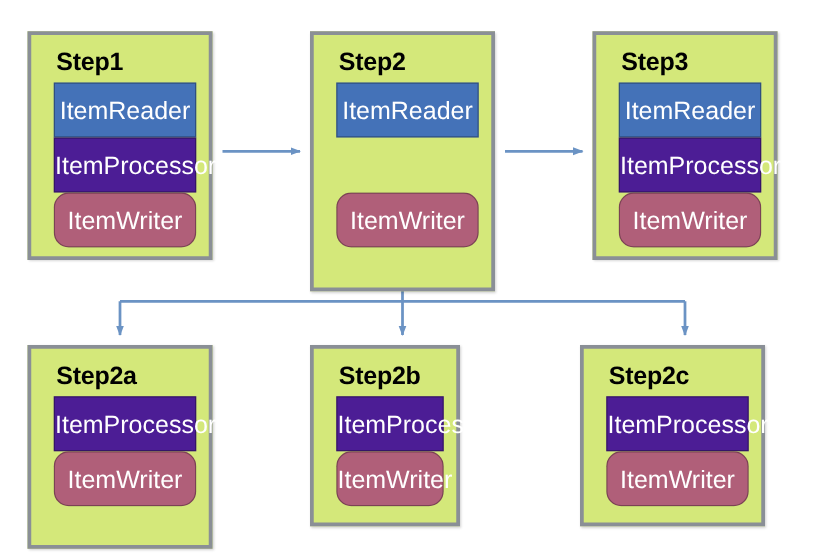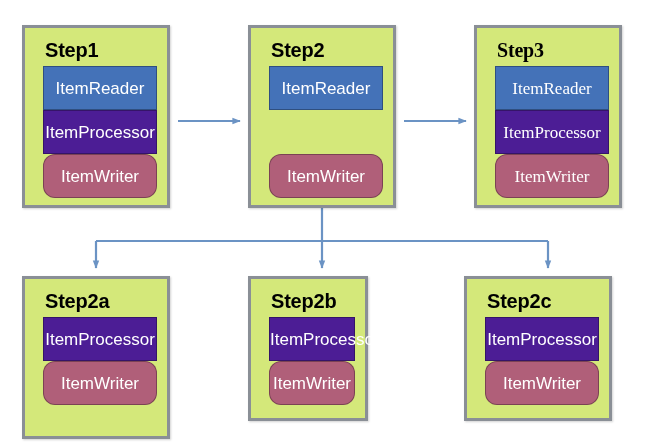--- a/index.html
+++ b/index.html
@@ -50,21 +50,21 @@
     left: 18px;
     right: 10px;
     top: 38px;
   }
   .comp {
     box-sizing: border-box;
     height: 44px;
     line-height: 44px;
     text-align: center;
     color: #ffffff;
-    font-size: 17px;
+    font-size: 20px;
     white-space: nowrap;
     border: 1px solid rgba(0,0,0,0.30);
   }
   .comp.reader    { background: #4472b8; }
   .comp.processor { background: #4c1d95; }
   .comp.writer    { background: #b05f79; border-radius: 12px; }
   .comp.spacer {
     background: transparent;
     border: none;
     height: 44px;
@@ -97,30 +97,30 @@
 
   <div class="step-box" style="left:22px; top:25px; width:148px; height:183px;">
     <div class="step-title">Step1</div>
     <div class="comp-stack">
       <div class="comp reader">ItemReader</div>
       <div class="comp processor">ItemProcessor</div>
       <div class="comp writer">ItemWriter</div>
     </div>
   </div>
 
-  <div class="step-box" style="left:248px; top:25px; width:148px; height:183px;">
+  <div class="step-box" style="left:248px; top:25px; width:148px; height:208px;">
     <div class="step-title">Step2</div>
     <div class="comp-stack">
       <div class="comp reader">ItemReader</div>
       <div class="comp spacer"></div>
       <div class="comp writer">ItemWriter</div>
     </div>
   </div>
 
-  <div class="step-box" style="left:474px; top:25px; width:148px; height:183px;font-family:Liberation Serif, serif;">
+  <div class="step-box" style="left:474px; top:25px; width:148px; height:183px;">
     <div class="step-title">Step3</div>
     <div class="comp-stack">
       <div class="comp reader">ItemReader</div>
       <div class="comp processor">ItemProcessor</div>
       <div class="comp writer">ItemWriter</div>
     </div>
   </div>
 
   <div class="step-box" style="left:22px; top:276px; width:148px; height:163px;">
     <div class="step-title">Step2a</div>

